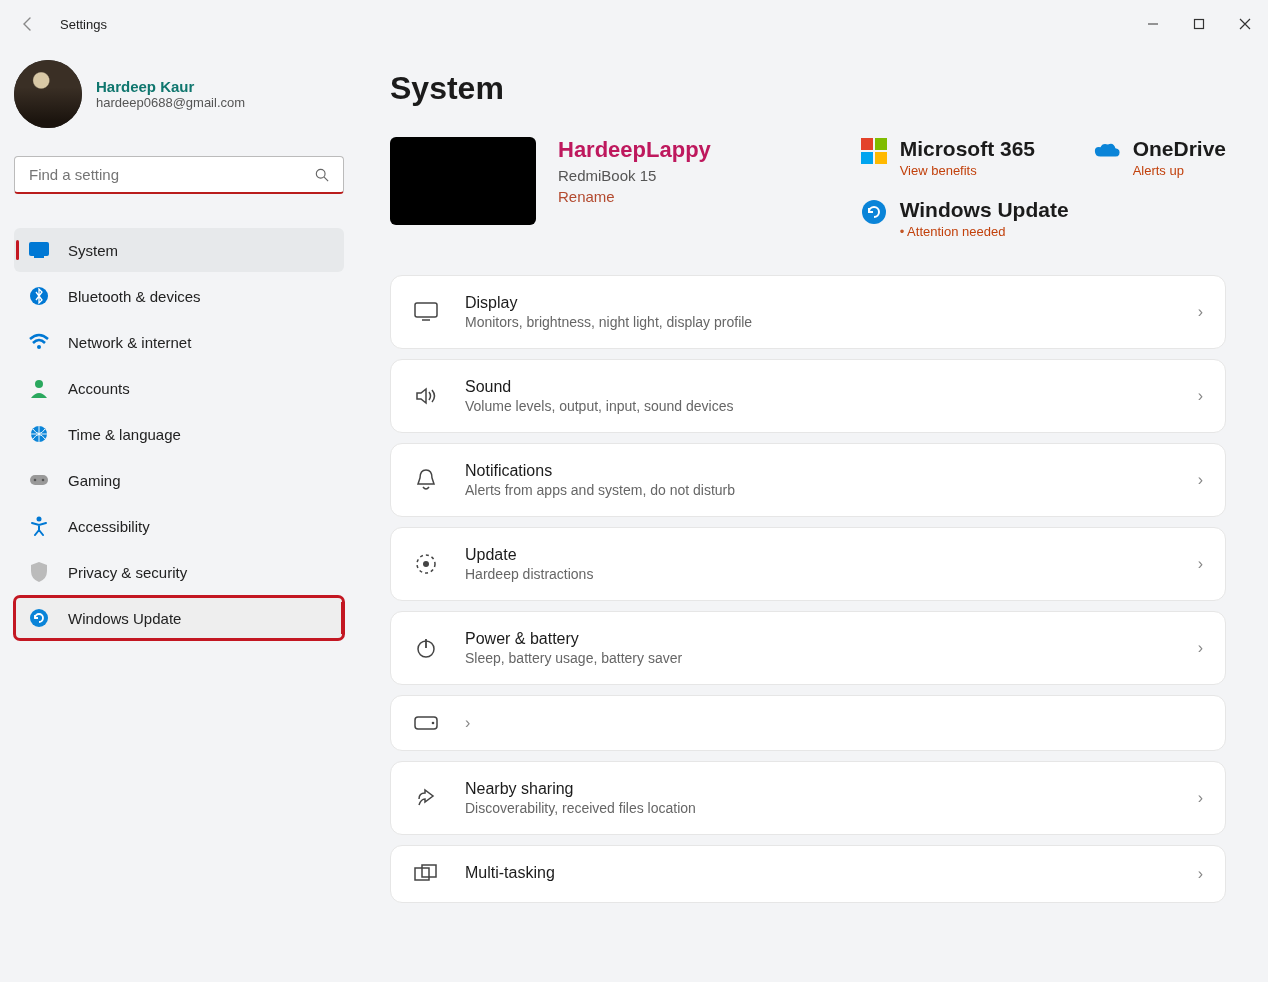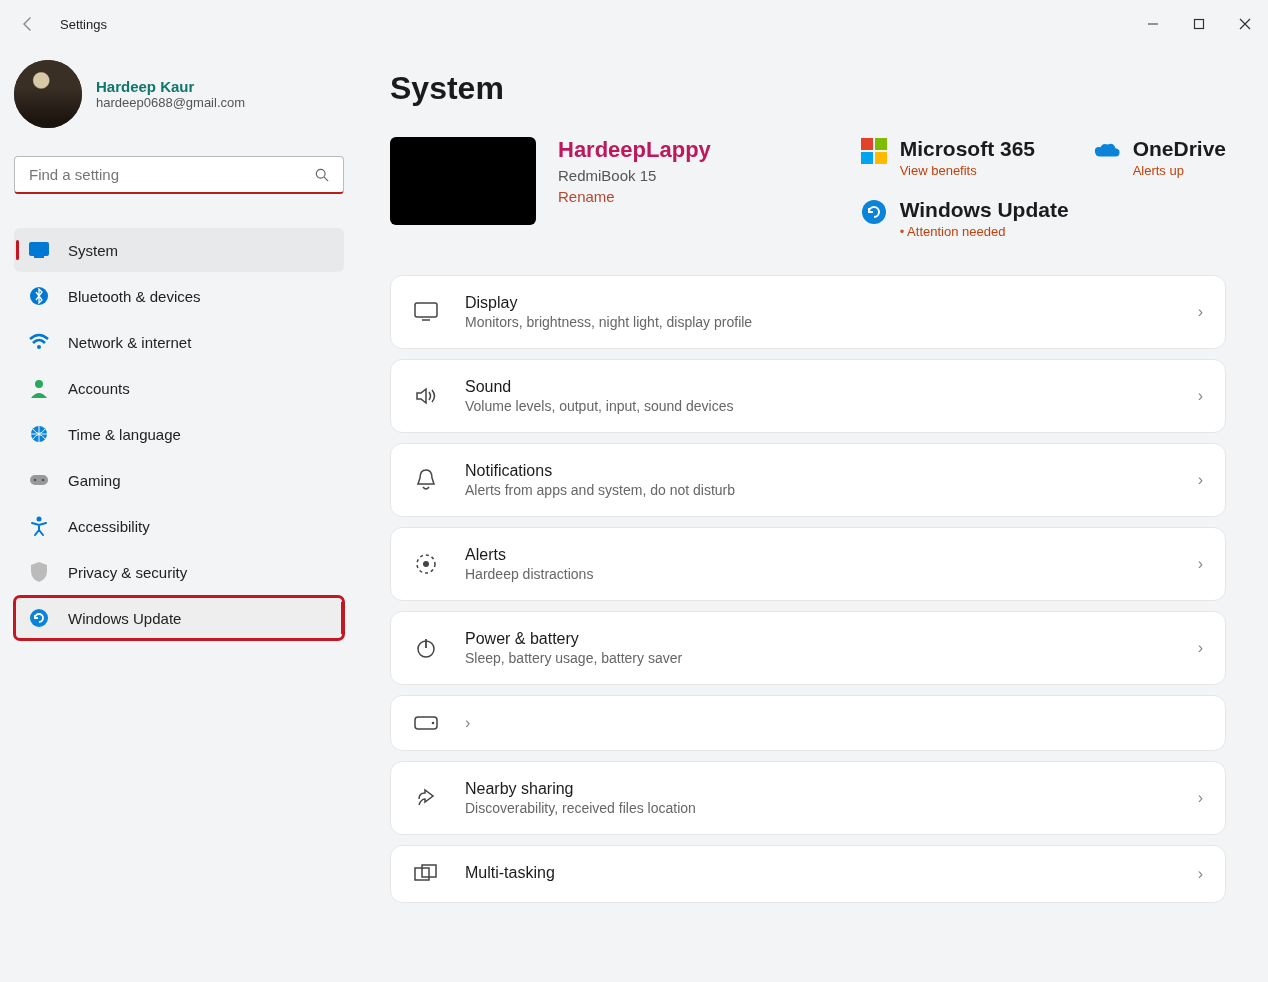--- a/index.html
+++ b/index.html
@@ -308,21 +308,21 @@
       </div>
 
       <div class="setting-card">
         <div class="setting-icon">
             <svg width="24" height="24" viewBox="0 0 24 24">
               <circle cx="12" cy="12" r="9" stroke="#444" stroke-width="1.5" fill="none" stroke-dasharray="3 3"></circle>
               <circle cx="12" cy="12" r="3" fill="#444"></circle>
             </svg>
           </div>
         <div class="setting-text">
-            <div class="s-title">Alerts</div>
+            <div class="s-title">Update</div>
             <div class="s-sub">Hardeep distractions</div>
           </div>
         <div class="chevron">›</div>
       </div>
 
       <div class="setting-card">
         <div class="setting-icon">
             <svg width="22" height="22" viewBox="0 0 22 22">
               <circle cx="11" cy="12" r="8" stroke="#444" stroke-width="1.5" fill="none"></circle>
               <line x1="11" y1="2" x2="11" y2="11" stroke="#444" stroke-width="1.8"></line>

